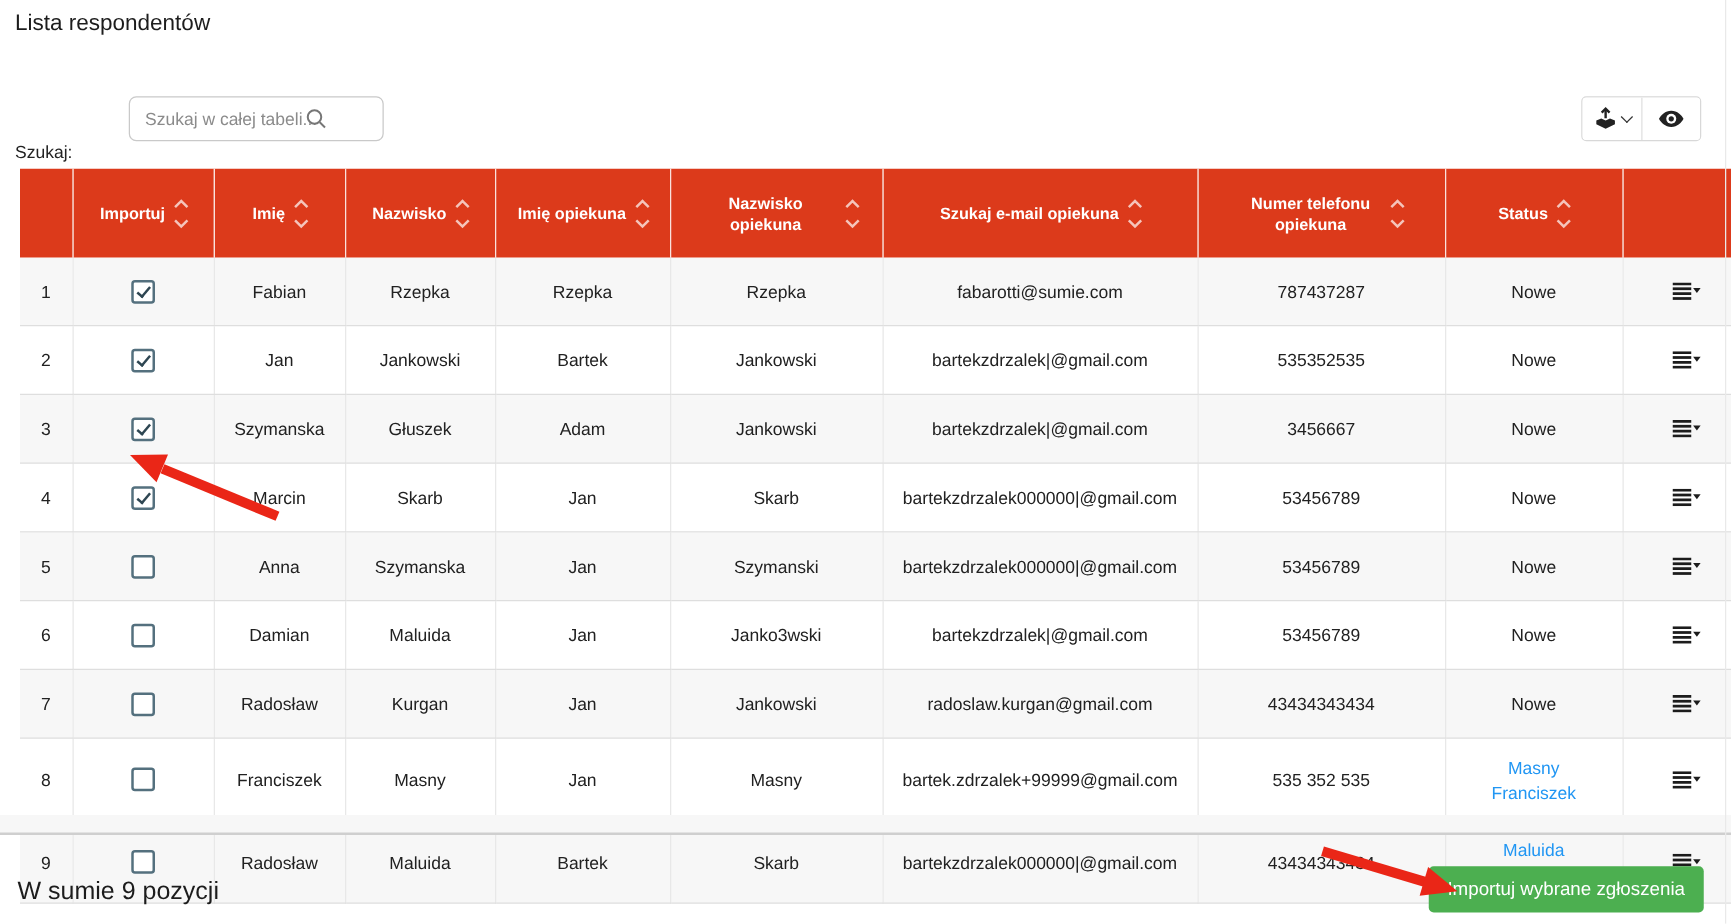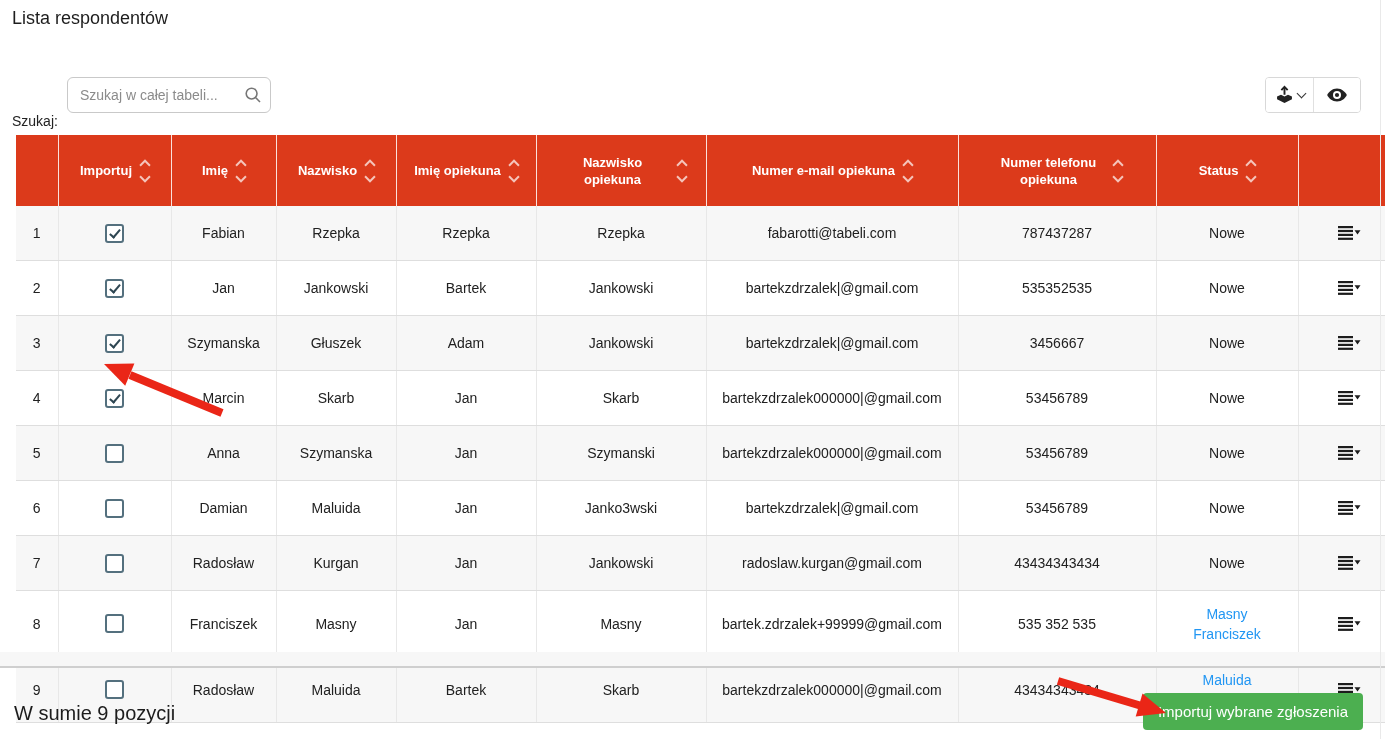--- a/index.html
+++ b/index.html
@@ -6,21 +6,21 @@
   body{width:1385px;height:739px;overflow:hidden;
        font-family:"Liberation Sans","DejaVu Sans",sans-serif;color:#212121;}
   #app{position:relative;width:1385px;height:739px;background:#fff;}
 
   .page-title{position:absolute;left:12px;top:8px;font-size:18px;font-weight:500;color:#1d1d1d;}
 
   .search-label{position:absolute;left:12px;top:88px;font-size:14px;color:#222;margin-top:25px;}
   .search-box{position:absolute;left:67px;top:77px;width:204px;height:36px;}
   .search-input{width:100%;height:100%;box-sizing:border-box;border:1px solid #c9c9c9;border-radius:6px;
        padding:0 34px 0 12px;font-size:14px;color:#333;outline:none;background:#fff;
-       font-family:"Liberation Sans","DejaVu Sans",sans-serif;}
+       font-family:"Liberation Sans","DejaVu Sans",sans-serif;margin-left:36px;}
   .search-input::placeholder{color:#8b8b8b;}
   .search-icon{position:absolute;right:9px;top:9px;pointer-events:none;}
 
   .toolbar{position:absolute;left:1265px;top:77px;display:flex;border:1px solid #d8d8d8;border-radius:4px;
        overflow:hidden;background:#fff;}
   .tb-btn{width:47px;height:34px;display:flex;align-items:center;justify-content:center;gap:3px;
        background:#fff;border:none;cursor:pointer;padding:0;}
   .tb-btn + .tb-btn{border-left:1px solid #e0e0e0;}
   .chev-dark{width:6px;height:6px;border:solid #333;border-width:0 1.8px 1.8px 0;
        transform:rotate(45deg);display:inline-block;margin-top:-4px;}
@@ -165,21 +165,21 @@
     <div class="th-inner">
       <span class="th-label">Nazwisko opiekuna</span>
       <span class="sort-icon">
                 <i class="chev up"></i>
                 <i class="chev down"></i>
               </span>
     </div>
   </th>
           <th>
     <div class="th-inner">
-      <span class="th-label">Numer e-mail opiekuna</span>
+      <span class="th-label">Szukaj e-mail opiekuna</span>
       <span class="sort-icon">
                 <i class="chev up"></i>
                 <i class="chev down"></i>
               </span>
     </div>
   </th>
           <th>
     <div class="th-inner">
       <span class="th-label">Numer telefonu opiekuna</span>
       <span class="sort-icon">
@@ -208,21 +208,21 @@
     <tbody>
         <tr>
     <td>1</td>
     <td>
       <span class="checkbox checked" role="checkbox"></span>
     </td>
     <td>Fabian</td>
     <td>Rzepka</td>
     <td>Rzepka</td>
     <td>Rzepka</td>
-    <td>fabarotti@tabeli.com</td>
+    <td>fabarotti@sumie.com</td>
     <td>787437287</td>
     <td>Nowe</td>
     <td>
       <button class="menu-btn">
         <svg width="23" height="14" viewBox="0 0 23 14">
           <g fill="#1c1c1c">
             <rect x="0" y="0" width="15" height="2.2"></rect>
             <rect x="0" y="3.9" width="15" height="2.2"></rect>
             <rect x="0" y="7.8" width="15" height="2.2"></rect>
             <rect x="0" y="11.7" width="15" height="2.2"></rect>

